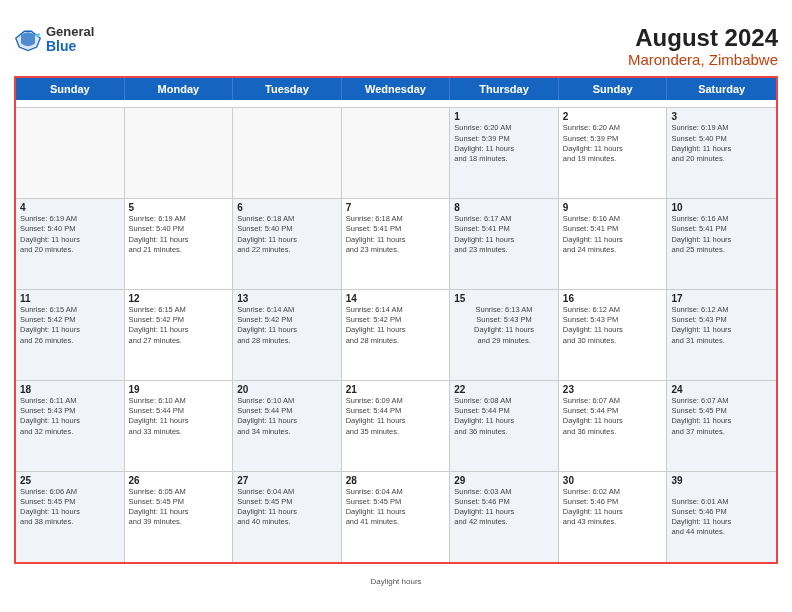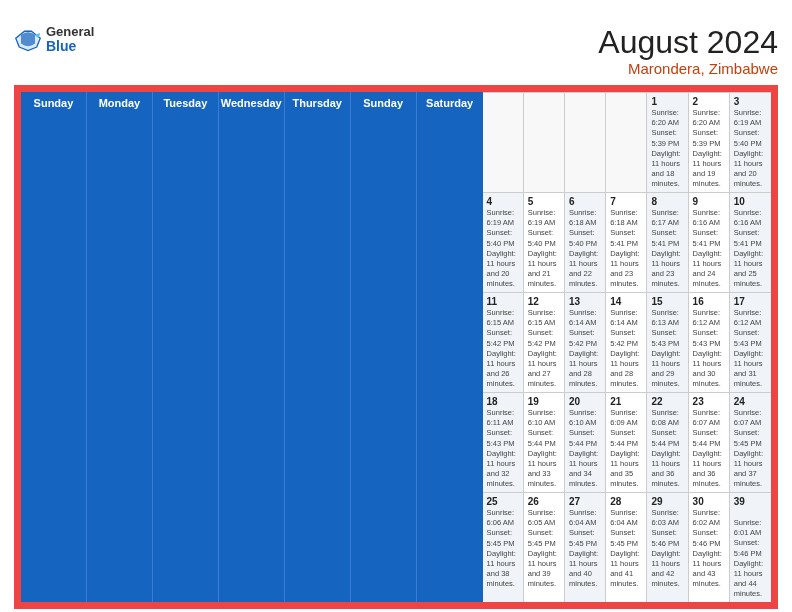--- a/index.html
+++ b/index.html
@@ -44,34 +44,35 @@
       color: #1565c0;
     }
     .logo-icon {
       width: 28px;
       height: 28px;
     }
     .title-block {
       text-align: right;
     }
     .month-title {
-      font-size: 32px;
-      font-weight: normal;
+      font-size: 24px;
+      font-weight: bold;
       color: #222;
       line-height: 1.1;
     }
     .subtitle {
       font-size: 15px;
       color: #c2410c;
     }
     .calendar {
       flex: 1;
       display: flex;
-      flex-direction: row;
-      border: 7px solid #ef4444;
+      flex-direction: column;
+      border: 2px solid #ef4444;
+      gap: 7px;
     }
     .cal-header {
       display: grid;
       grid-template-columns: repeat(7, 1fr);
       background: #1565c0;
     }
     .cal-header-cell {
       color: #fff;
       font-size: 11px;
       font-weight: bold;
@@ -259,21 +260,21 @@
           </div>
           <div class="cal-cell">
             <span class="day-num">14</span>
             <div class="day-info" style="white-space: pre-line;">Sunrise: 6:14 AM
 Sunset: 5:42 PM
 Daylight: 11 hours
 and 28 minutes.</div>
           </div>
           <div class="cal-cell alt">
             <span class="day-num">15</span>
-            <div class="day-info" style="white-space: pre-line;">Sunrise: 6:13 AM
+            <div class="day-info" style="white-space: pre-line; text-align: center;">Sunrise: 6:13 AM
 Sunset: 5:43 PM
 Daylight: 11 hours
 and 29 minutes.</div>
           </div>
           <div class="cal-cell">
             <span class="day-num">16</span>
             <div class="day-info" style="white-space: pre-line;">Sunrise: 6:12 AM
 Sunset: 5:43 PM
 Daylight: 11 hours
 and 30 minutes.</div>

